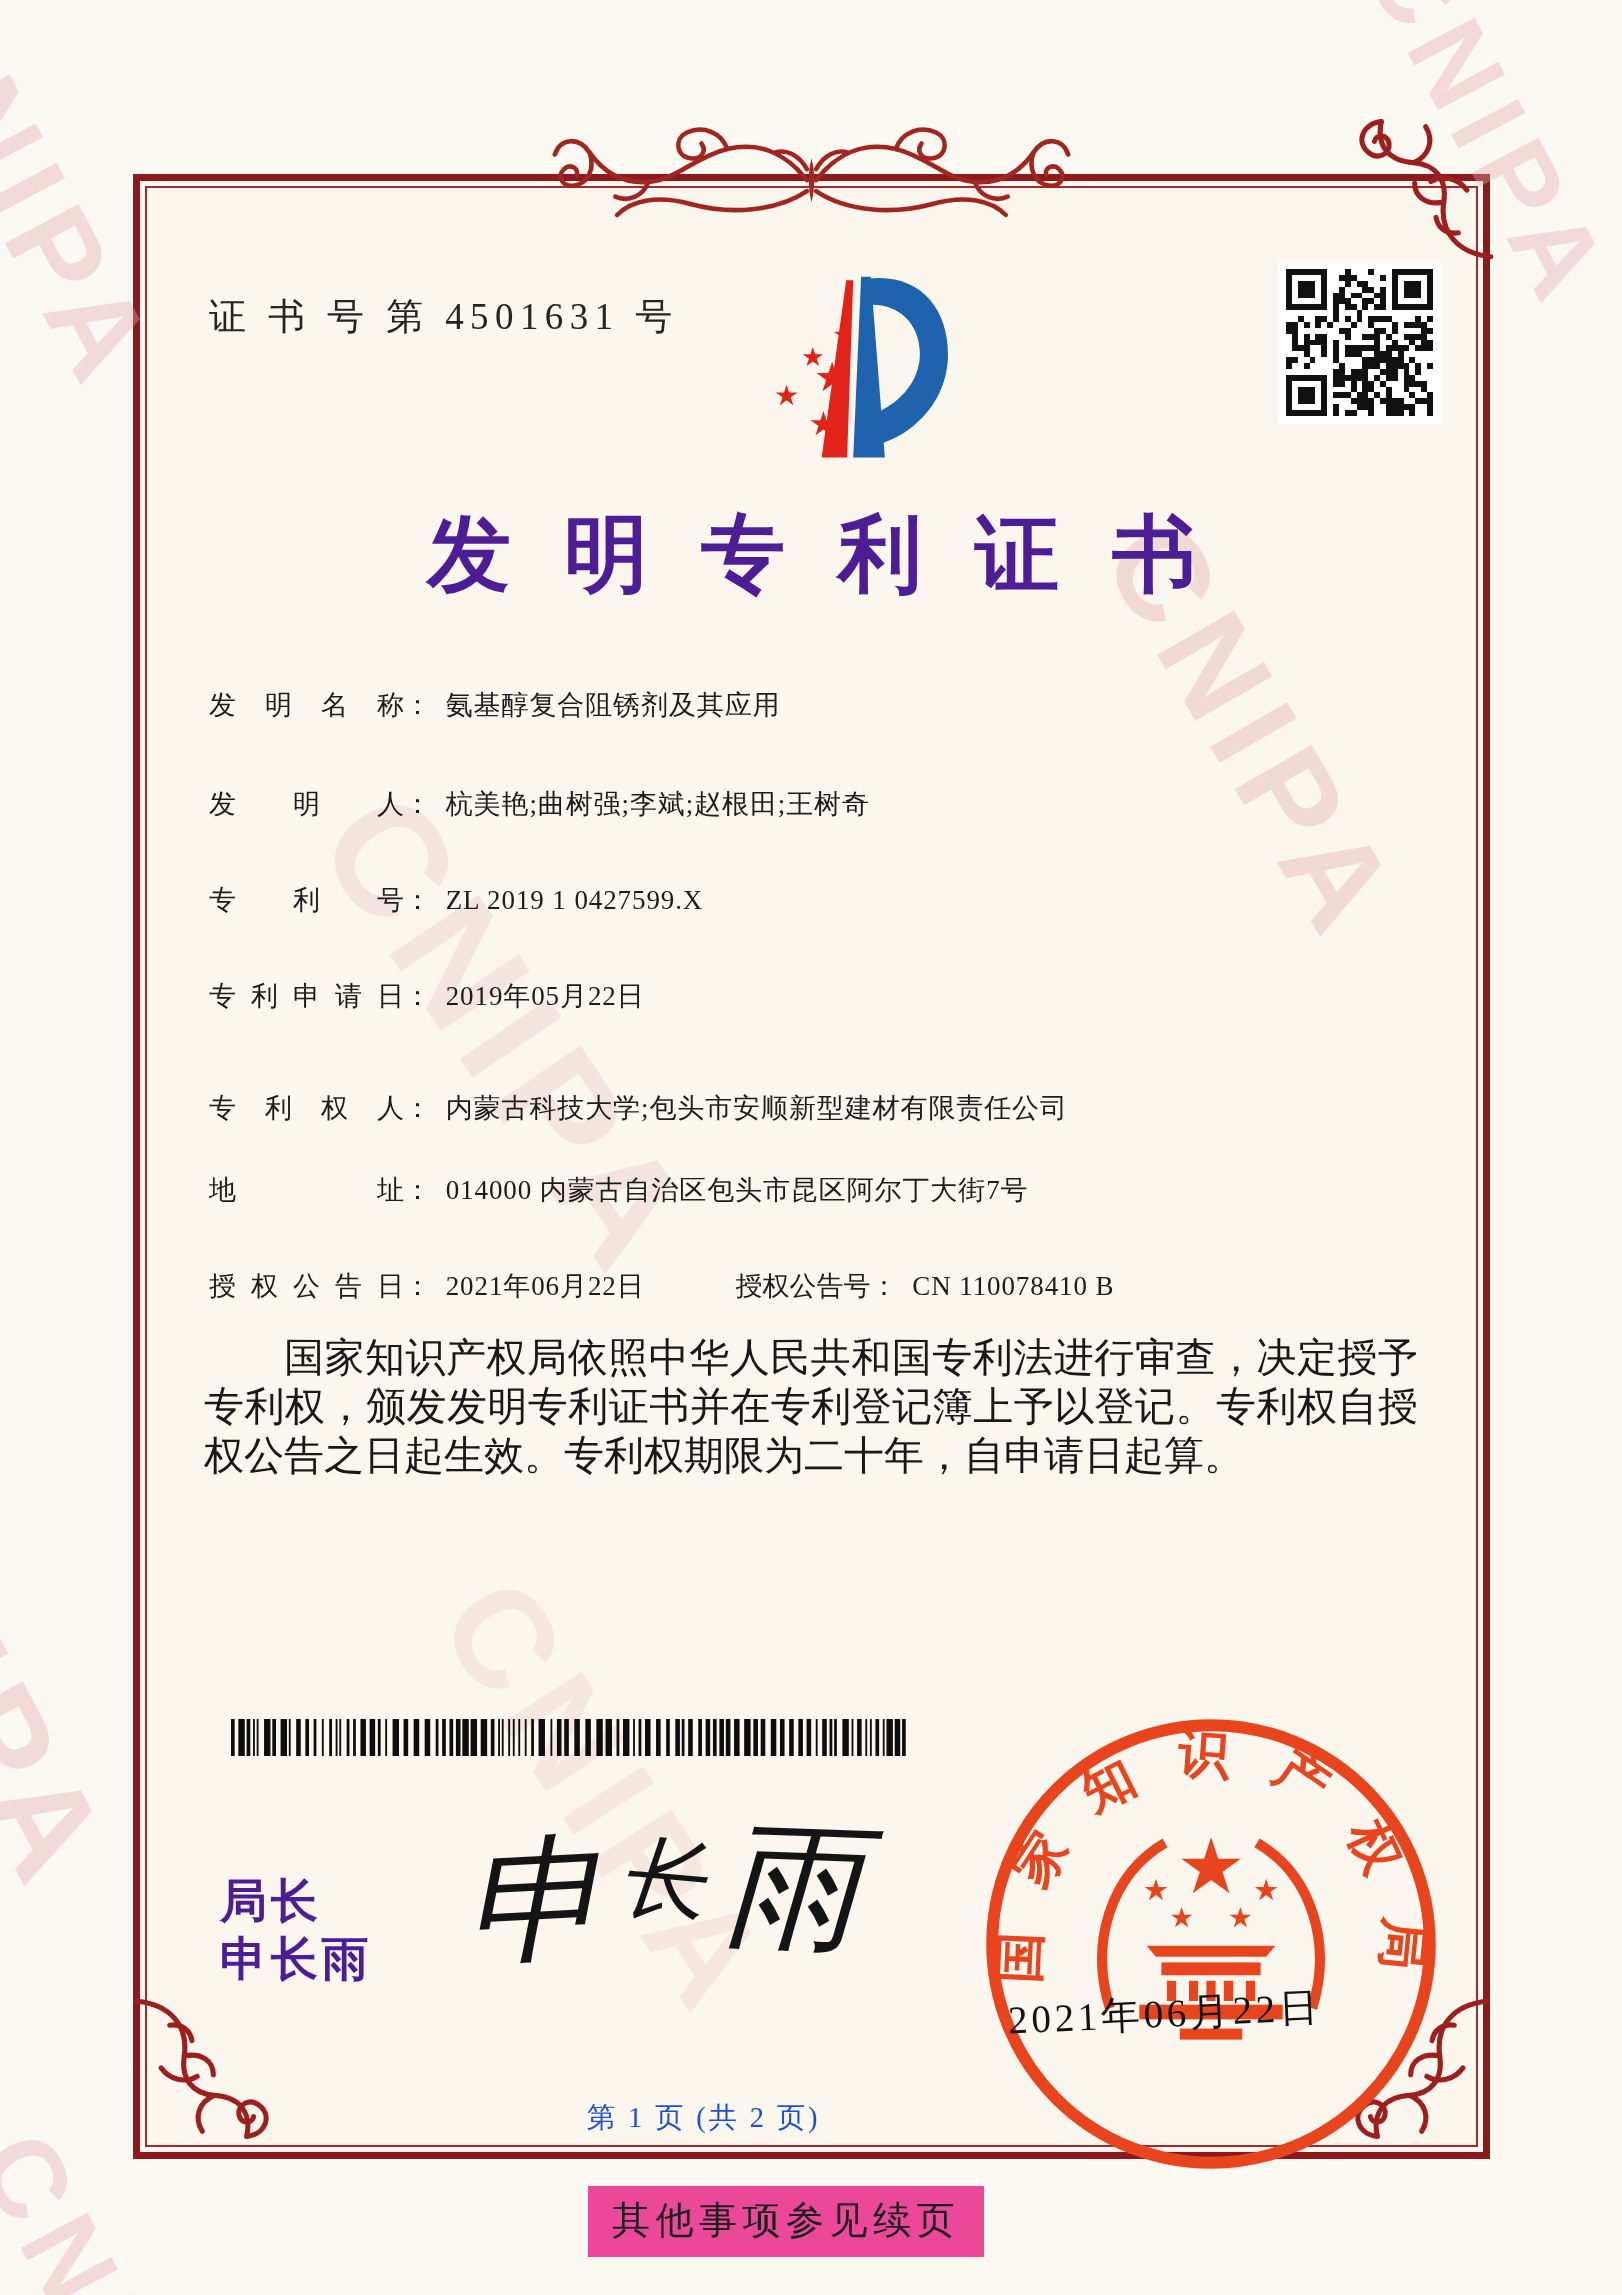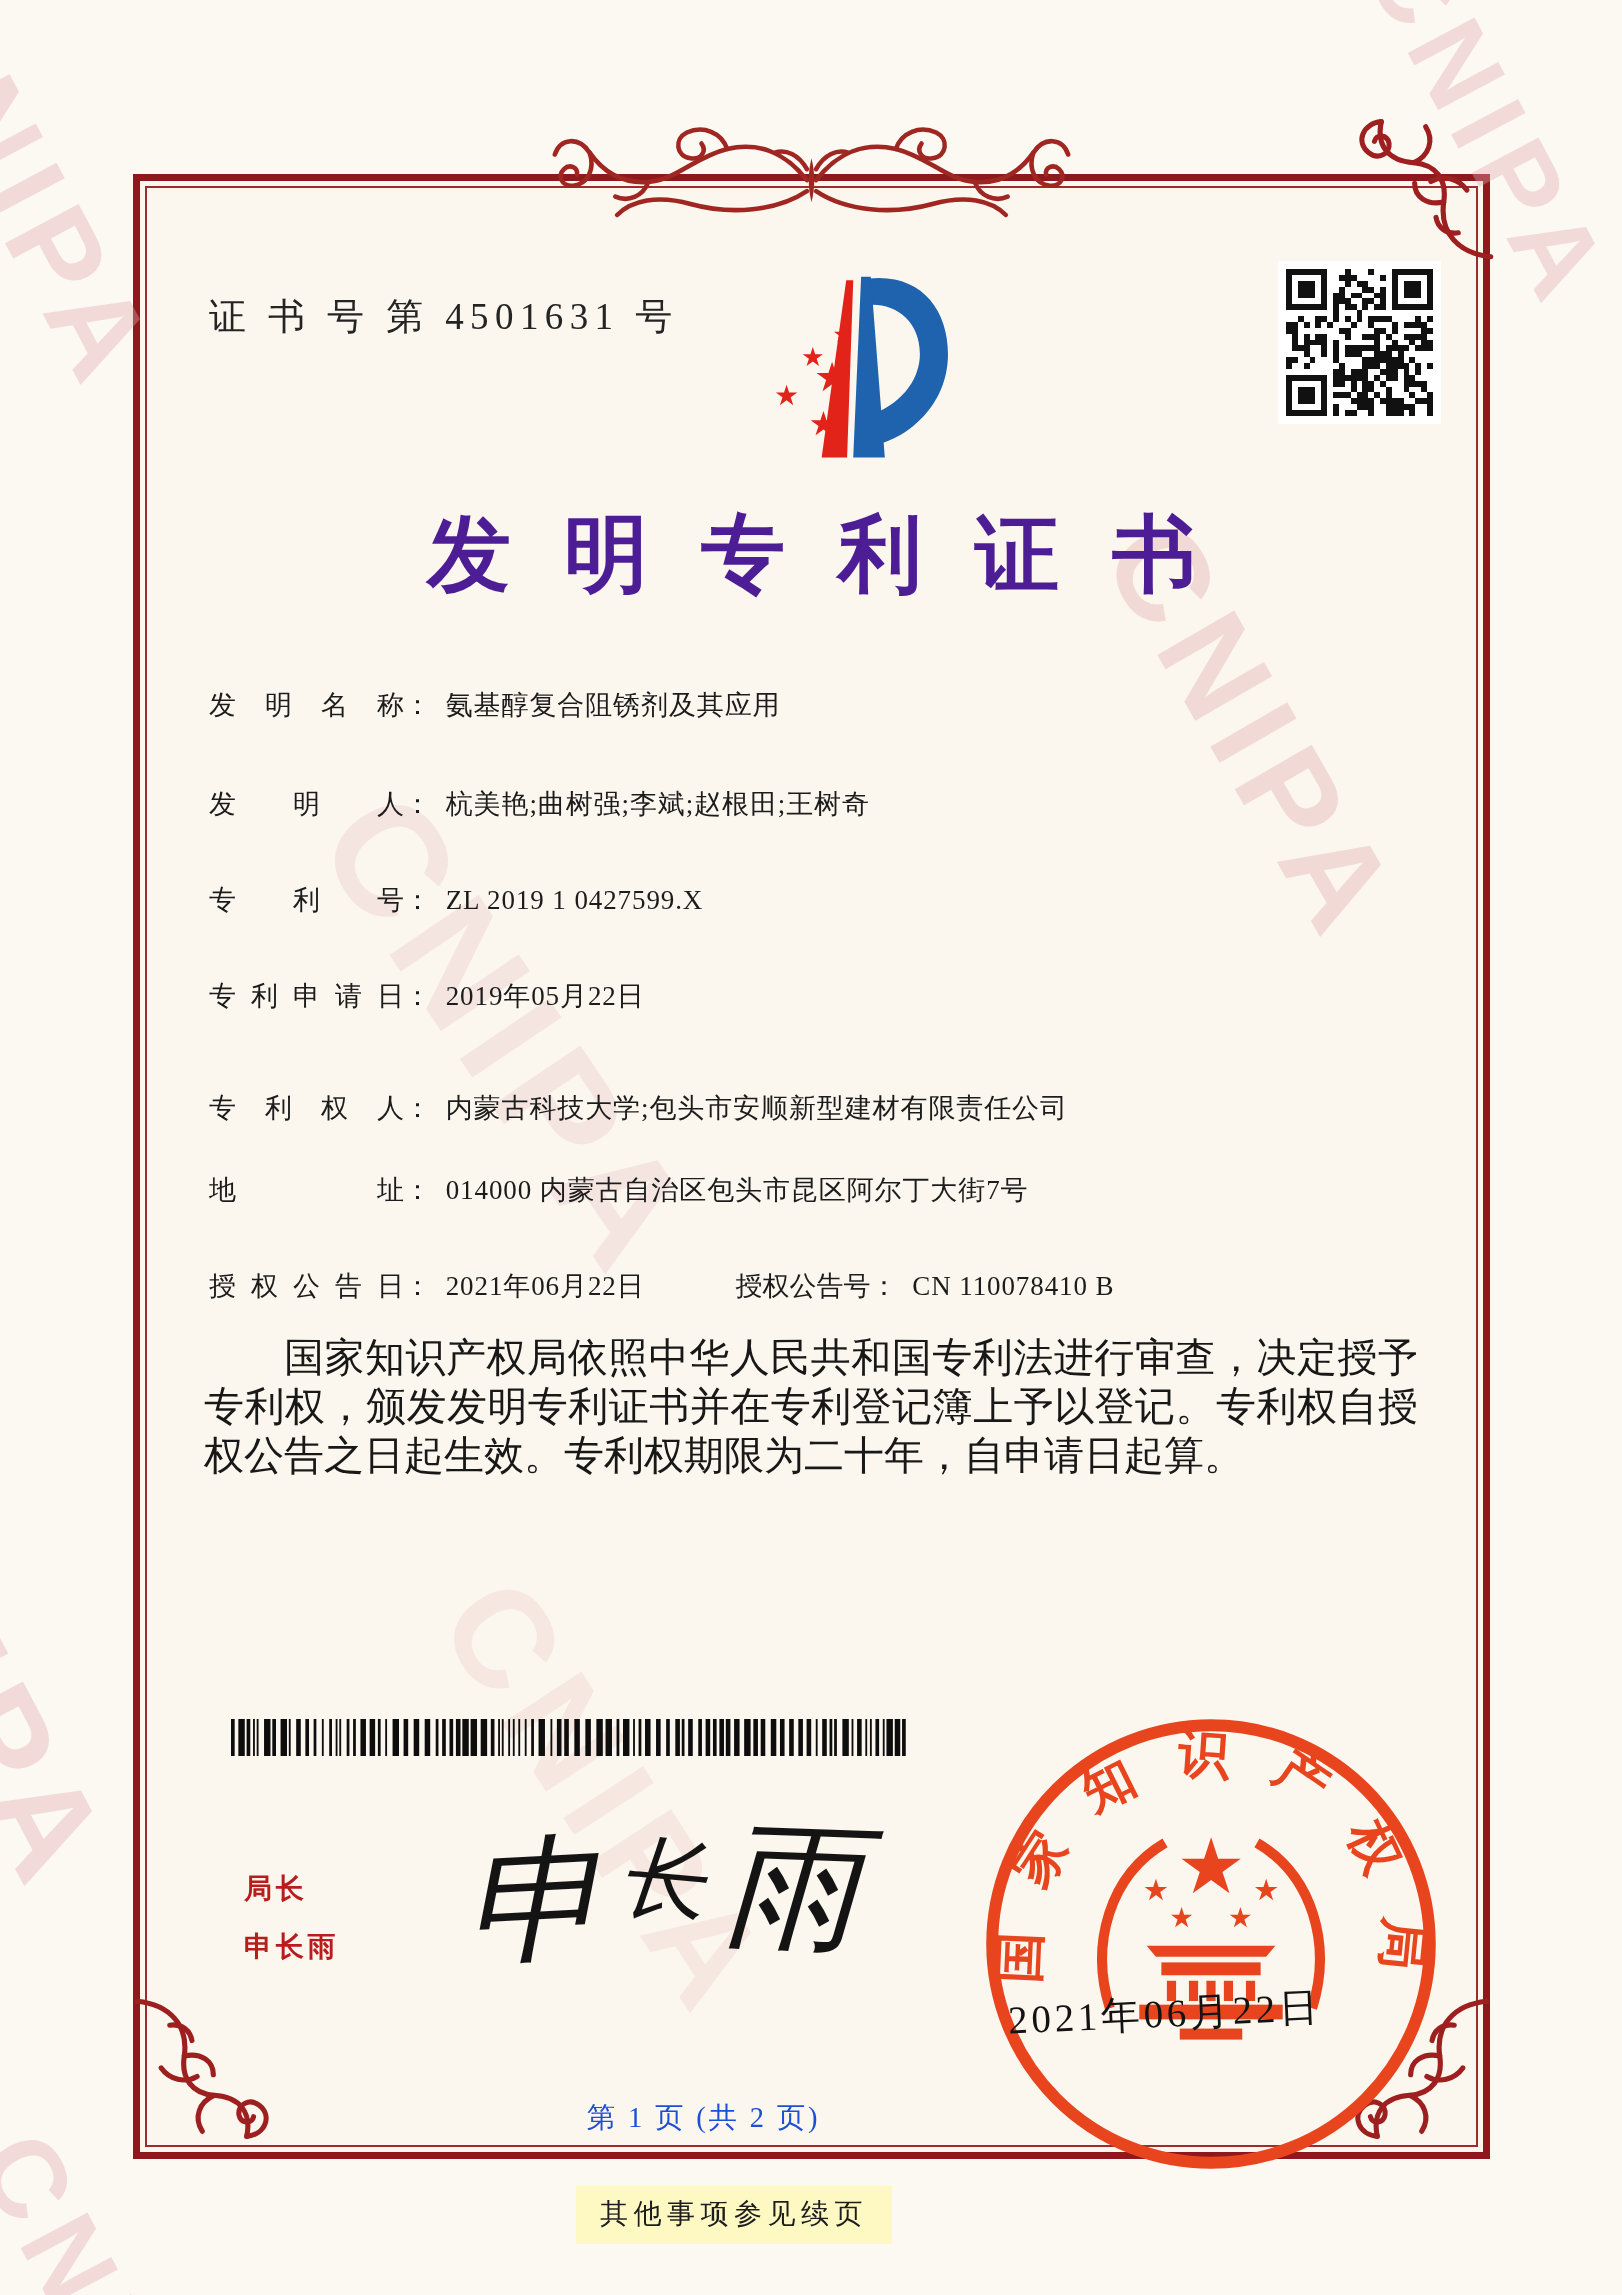--- a/index.html
+++ b/index.html
@@ -39,32 +39,32 @@
   .fvalue{letter-spacing:0.9px;}
   .pair2{margin-left:81px;}
   .pair2 .flabel2{display:inline-block;margin-left:10px;}
 
   
   .para{position:absolute;left:204px;width:1214px;font-size:40px;line-height:49px;color:#181818;
         text-indent:2em;text-align:justify;}
 
   
   .barcode{position:absolute;left:231px;top:1719px;width:683px;height:37px;}
-  .officer{position:absolute;left:244px;font-size:28px;font-weight:600;color:#b91c1c;
+  .officer{position:absolute;left:220px;font-size:47px;font-weight:600;color:#4c1d95;
            font-family:"Liberation Sans","DejaVu Sans",sans-serif;letter-spacing:3.7px;}
   .signature{position:absolute;left:464px;top:1802px;width:432px;font-size:138px;color:#141414;
              font-style:italic;transform:rotate(-3deg);letter-spacing:16.5px;white-space:nowrap;}
   .signature .s2{font-size:88px;display:inline-block;transform:translateY(-31px) rotate(8deg);}
   .signature .s3{display:inline-block;transform:rotate(5deg);}
   .seal{position:absolute;left:972px;top:1705px;width:478px;height:478px;}
   .sealdate{position:absolute;left:1008px;top:1984px;width:441px;font-size:39px;color:#131313;
             letter-spacing:3.7px;transform:rotate(-2.5deg);white-space:nowrap;}
   .pagenum{position:absolute;left:428px;top:2099px;width:551px;text-align:center;font-size:28.5px;color:#1d4ed8;letter-spacing:2.8px;}
-  .footnote{position:absolute;left:576px;top:2186px;background:#fef9c3;padding:9.2px 24px 11px;
-            font-size:28px;color:#1d1d1d;letter-spacing:5.5px;}
+  .footnote{position:absolute;left:588px;top:2186px;background:#ec4899;padding:9.2px 24px 11px;
+            font-size:38px;color:#1d1d1d;letter-spacing:5.5px;}
 </style>
 </head>
 <body>
 
 <div class="page">
 
   <div class="waves"></div>
 
   <div class="frame">
     <div class="frame-inner"></div>

